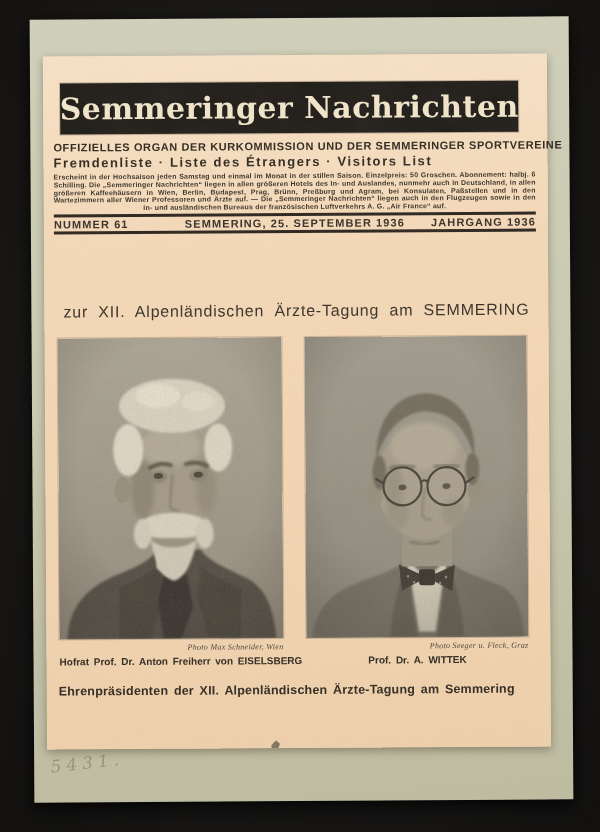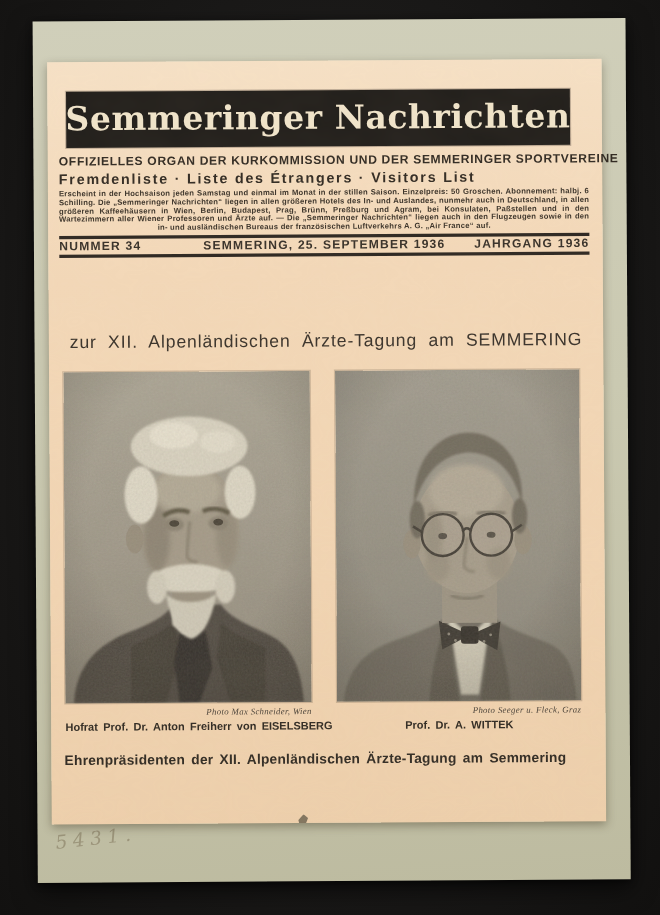--- a/index.html
+++ b/index.html
@@ -128,21 +128,21 @@
 
         <div class="banner">
           <span>Semmeringer Nachrichten</span>
         </div>
         <div class="subtitle">OFFIZIELLES ORGAN DER KURKOMMISSION UND DER SEMMERINGER SPORTVEREINE</div>
         <div class="tagline">Fremdenliste · Liste des Étrangers · Visitors List</div>
         <p class="imprint">Erscheint in der Hochsaison jeden Samstag und einmal im Monat in der stillen Saison. Einzelpreis: 50 Groschen. Abonnement: halbj. 6 Schilling. Die „Semmeringer Nachrichten“ liegen in allen größeren Hotels des In- und Auslandes, nunmehr auch in Deutschland, in allen größeren Kaffeehäusern in Wien, Berlin, Budapest, Prag, Brünn, Preßburg und Agram, bei Konsulaten, Paßstellen und in den Wartezimmern aller Wiener Professoren und Ärzte auf. — Die „Semmeringer Nachrichten“ liegen auch in den Flugzeugen sowie in den in- und ausländischen Bureaus der französischen Luftverkehrs A. G. „Air France“ auf.</p>
 
         <div class="rule r1"></div>
         <div class="dateline">
-          <span class="dl-left">NUMMER 34</span>
+          <span class="dl-left">NUMMER 61</span>
           <span class="dl-center">SEMMERING, 25. SEPTEMBER 1936</span>
           <span class="dl-right">JAHRGANG 1936</span>
         </div>
         <div class="rule r2"></div>
 
         <h1 class="festschrift">FESTSCHRIFT</h1>
         <h2 class="fest-sub">zur XII. Alpenländischen Ärzte-Tagung am SEMMERING</h2>
 
         <div class="portraits">
 

